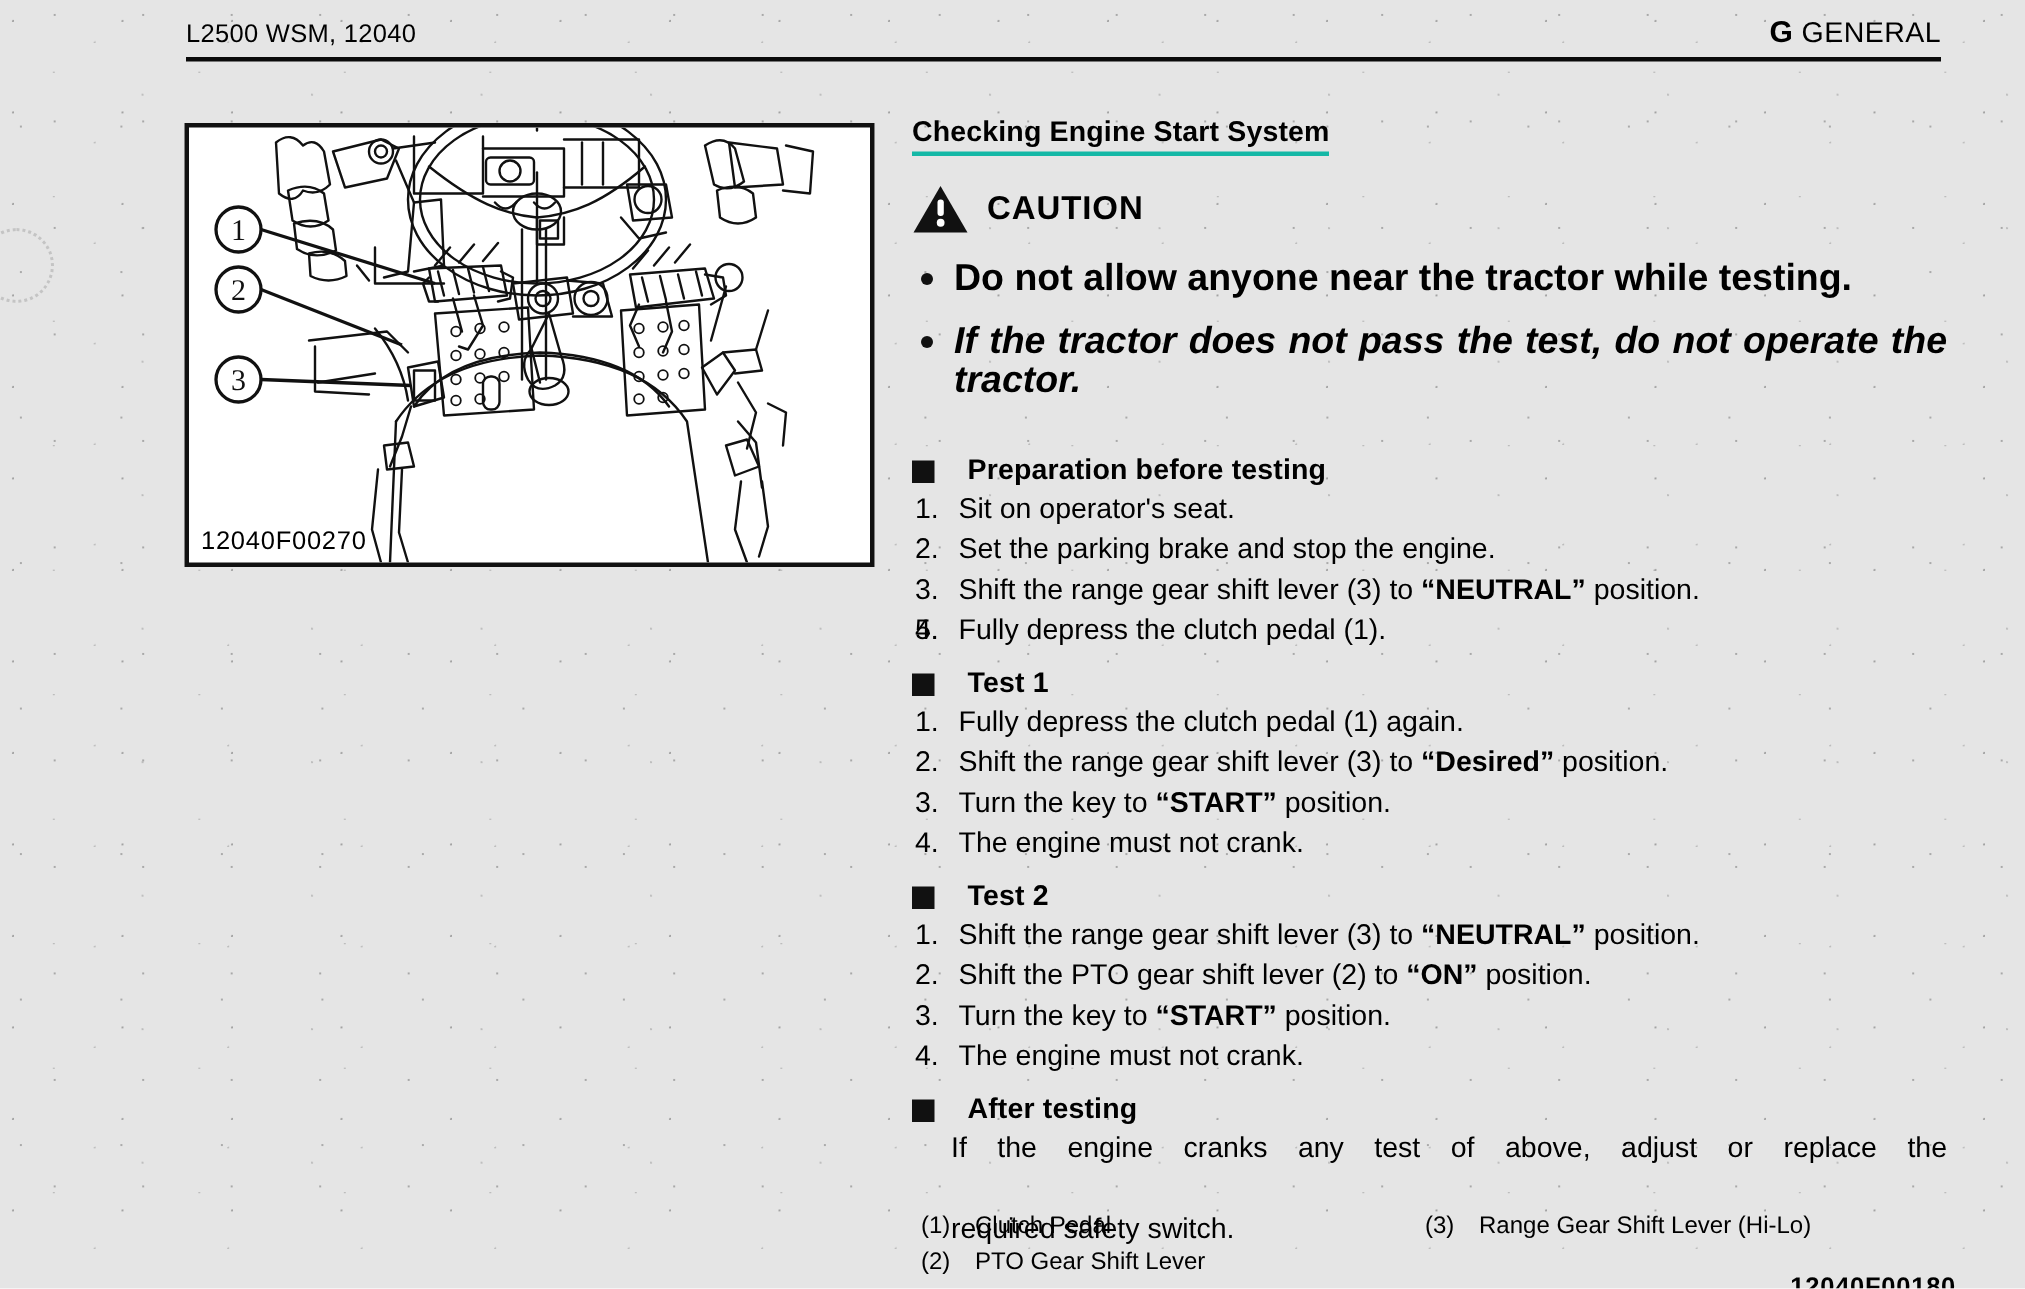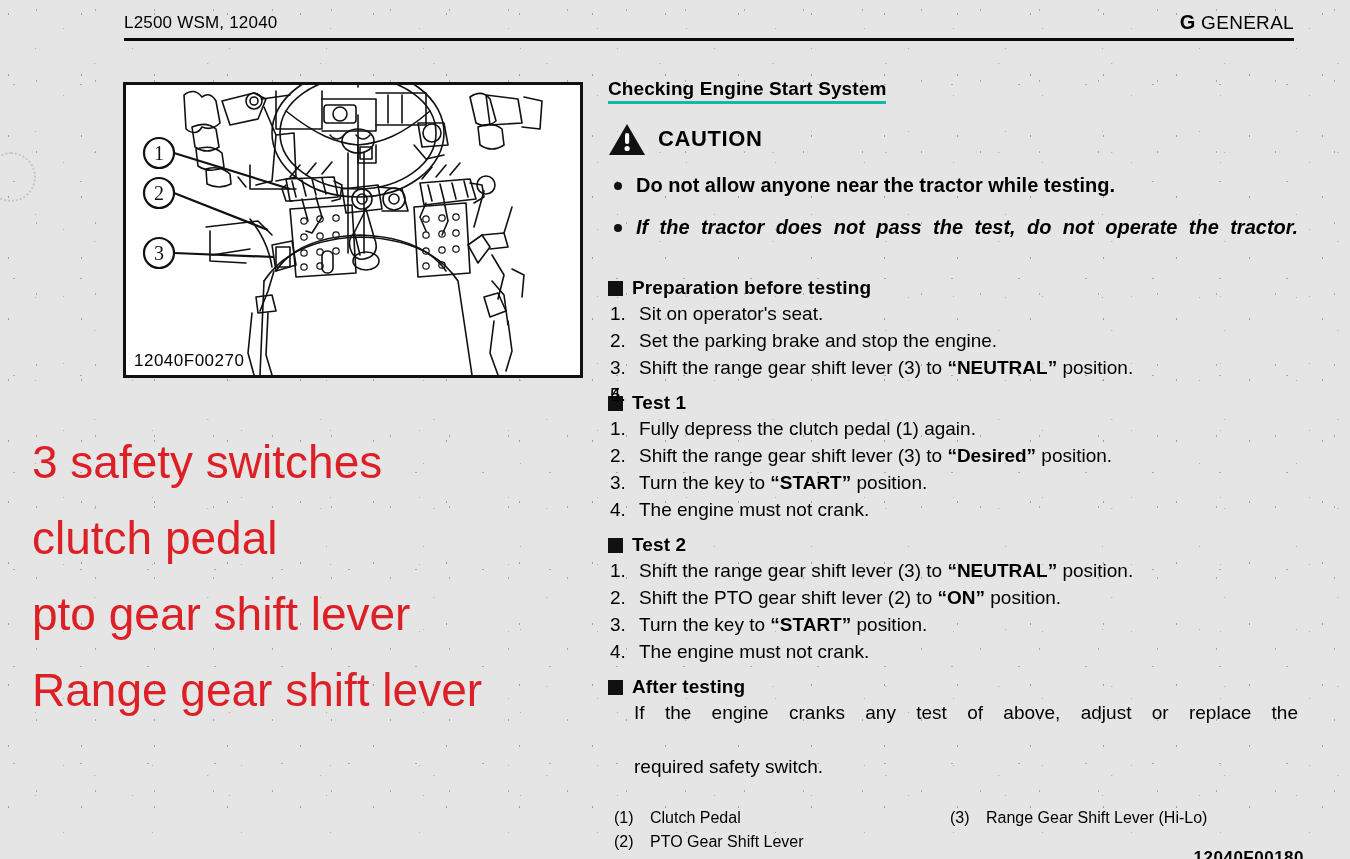--- a/index.html
+++ b/index.html
@@ -156,21 +156,21 @@
   }
 
   ul.bullets {
     list-style: none;
     margin: 9px 0 0 0;
     padding: 0;
   }
   ul.bullets > li {
     position: relative;
     padding-left: 28px;
-    font-size: 20px;
+    font-size: 25px;
     font-weight: 700;
     line-height: 26px;
     margin-bottom: 1px;
     text-align: justify;
     margin-top: 16px;
   }
   ul.bullets > li::before {
     content: "";
     position: absolute;
     left: 6px;
@@ -186,21 +186,21 @@
   }
   ul.bullets > li.justify::after {
     content: "";
     display: inline-block;
     width: 100%;
   }
 
   .blk-head {
     display: flex;
     align-items: center;
-    gap: 9px;
+    gap: 22px;
     margin-top: 11px;
     margin-bottom: 1px;
   }
   .blk-sq {
     width: 15px;
     height: 15px;
     background: #111;
     flex: 0 0 auto;
   }
   .blk-label {
@@ -434,26 +434,20 @@
         <text x="33" y="115" font-family="Liberation Serif, serif" font-size="20" text-anchor="middle" fill="#111">2</text>
 
         <circle cx="33" cy="168" r="15" fill="#fff" stroke="#111" stroke-width="2.2"></circle>
         <text x="33" y="175" font-family="Liberation Serif, serif" font-size="20" text-anchor="middle" fill="#111">3</text>
       </g>
     </svg>
 
     <div class="fig-id">12040F00270</div>
   </div>
 
-  <div class="annot">
-    <div style="color: rgb(221, 32, 38);">3 safety switches</div>
-    <div style="color: rgb(221, 32, 38);">clutch pedal</div>
-    <div style="color: rgb(221, 32, 38);">pto gear shift lever</div>
-    <div style="color: rgb(221, 32, 38);">Range gear shift lever</div>
-  </div>
 
   <div class="col">
 
     <div class="sec-title">Checking Engine Start System</div>
 
     <div class="caution-row">
       <svg class="warn-tri" viewBox="0 0 38 33">
         <path d="M19 1 L37 32 L1 32 Z" fill="#111"></path>
         <rect x="17" y="10" width="4.2" height="11" rx="2" fill="#fff"></rect>
         <circle cx="19.1" cy="25.5" r="2.6" fill="#fff"></circle>
@@ -469,21 +463,21 @@
     
     <div class="blk-head">
       <span class="blk-sq"></span>
       <span class="blk-label">Preparation before testing</span>
     </div>
     <ol class="steps">
       <li><span class="num">1.</span><span>Sit on operator's seat.</span></li>
       <li><span class="num">2.</span><span>Set the parking brake and stop the engine.</span></li>
       <li><span class="num">3.</span><span>Shift the range gear shift lever (3) to <b class="q">“NEUTRAL”</b> position.</span></li>
       <li><span class="num">4.</span></li>
-      <li><span class="num">5.</span></li>
+      <li><span class="num">5.</span><span>Fully depress the clutch pedal (1).</span></li>
     </ol>
 
     
     <div class="blk-head">
       <span class="blk-sq"></span>
       <span class="blk-label">Test 1</span>
     </div>
     <ol class="steps">
       <li><span class="num">1.</span><span>Fully depress the clutch pedal (1) again.</span></li>
       <li><span class="num">2.</span><span>Shift the range gear shift lever (3) to <b class="q">“Desired”</b> position.</span></li>

